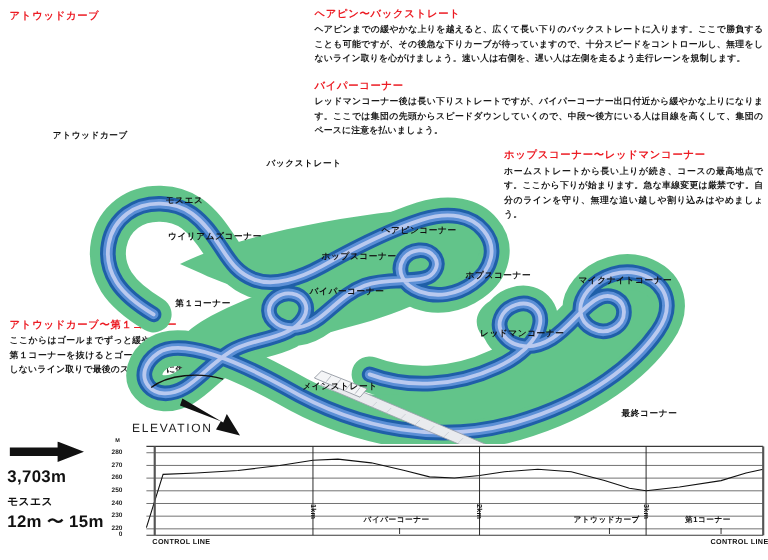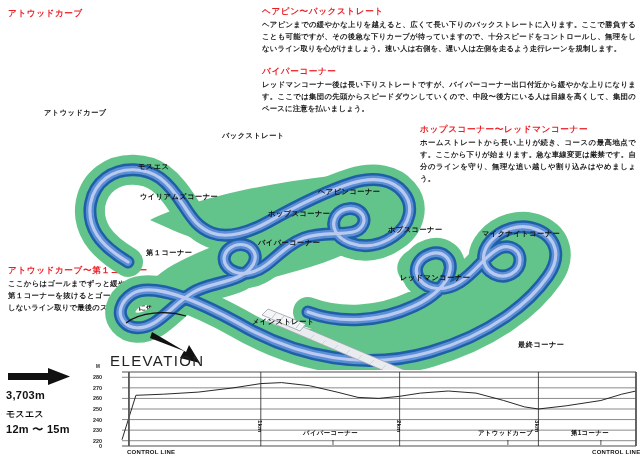--- a/index.html
+++ b/index.html
@@ -28,26 +28,26 @@
   
   #map{left:0px;top:80px;width:640px;height:290px;}
   .mlbl{
     position:absolute;font-size:7.2px;font-weight:bold;color:#111;
     letter-spacing:.5px;white-space:nowrap;
   }
   
   #legend{left:6px;top:368px;width:92px;}
   #legend .arrow{display:block;margin:0 0 4px 2px;}
   .lgt{font-size:9px;font-weight:bold;margin-top:7px;letter-spacing:.3px;}
-  .lgv{font-size:11px;font-weight:bold;letter-spacing:.3px;margin-top:1px;}
+  .lgv{font-size:14px;font-weight:bold;letter-spacing:.3px;margin-top:1px;}
 
   
   #elev{left:100px;top:352px;width:540px;height:115px;}
   #elev-title{
-    position:absolute;left:10px;top:0px;font-size:15px;letter-spacing:1.4px;
+    position:absolute;left:10px;top:0px;font-size:10px;letter-spacing:1.4px;
     color:#222;
     text-align:right;
   }
   .axlbl{
     position:absolute;font-size:5.4px;color:#222;text-align:right;
     width:14px;font-weight:bold;letter-spacing:0;
   }
   .unit{position:absolute;font-size:4.6px;color:#222;font-weight:bold;}
   .ctrl{position:absolute;font-size:6px;font-weight:bold;letter-spacing:.3px;color:#111;white-space:nowrap;}
   .kmlbl{

